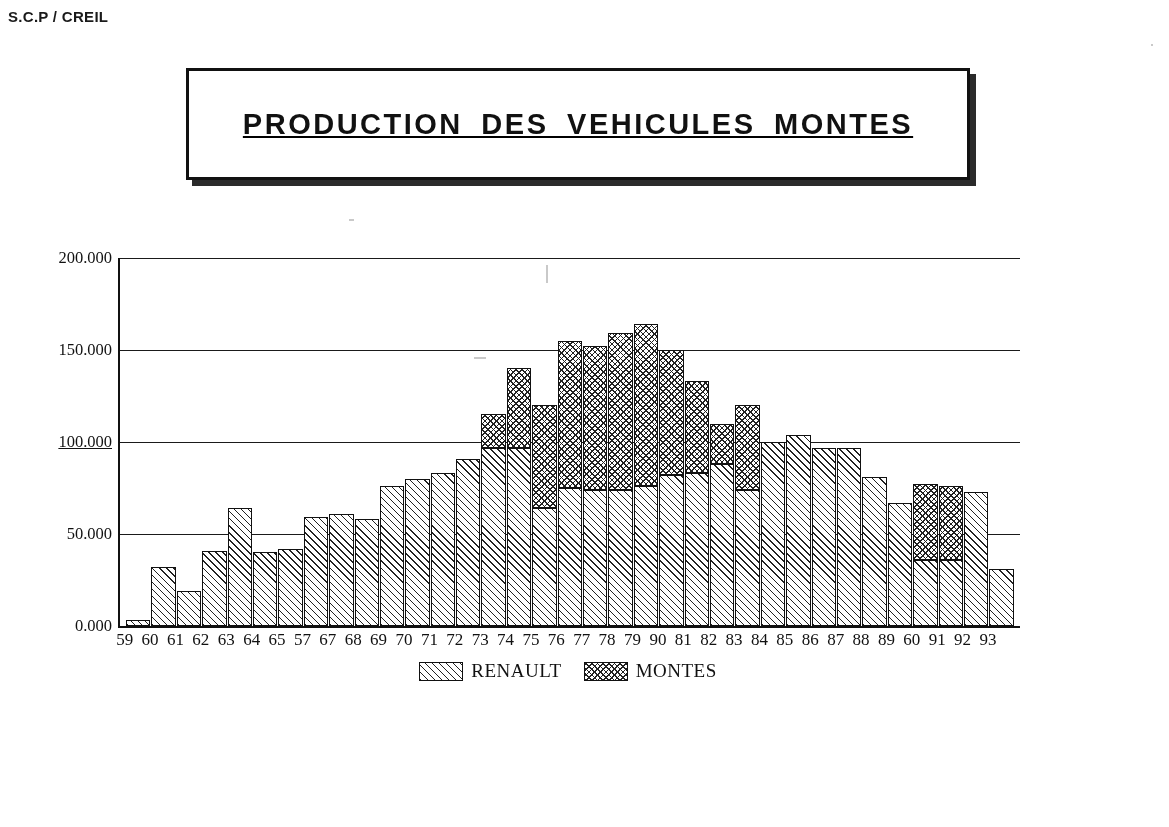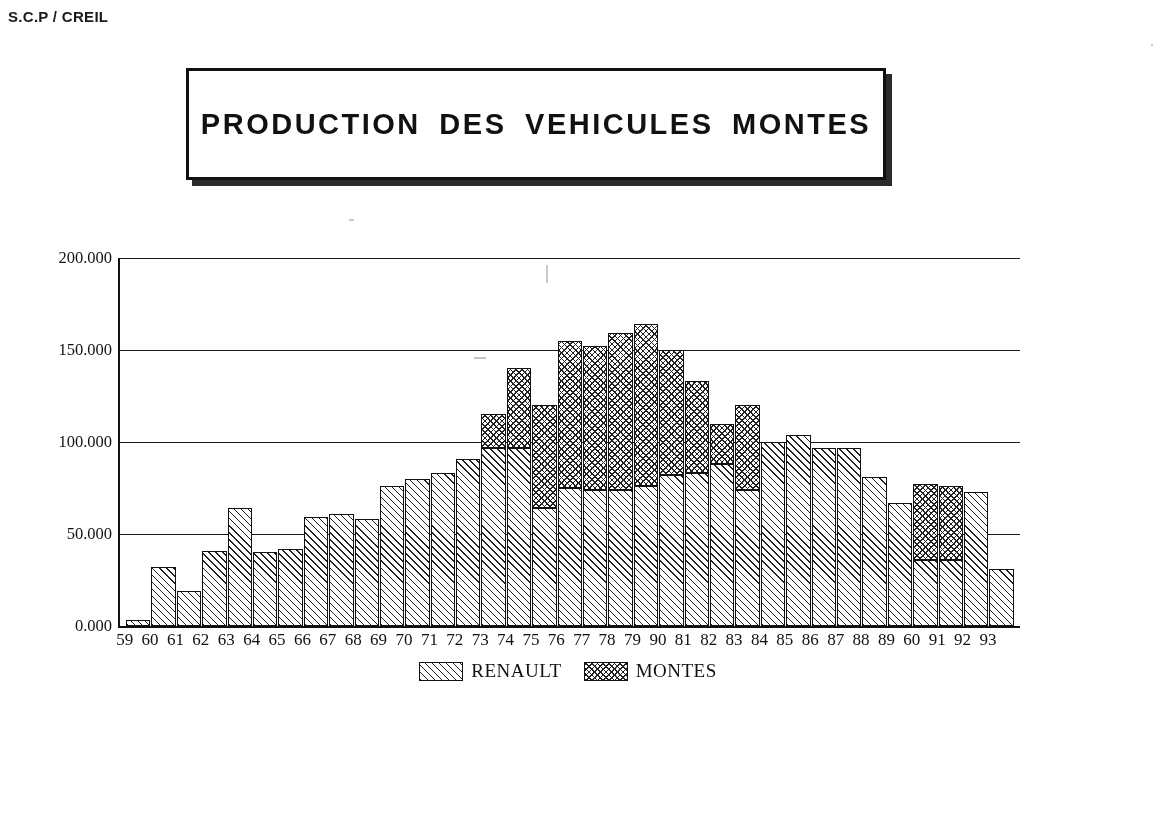--- a/index.html
+++ b/index.html
@@ -26,30 +26,31 @@
     font-size: 15px;
     letter-spacing: 0.3px;
     color: #1a1a1a;
   }
 
   
   #title-box {
     position: absolute;
     left: 186px;
     top: 68px;
-    width: 700px;
+    width: 784px;
     height: 112px;
     border: 3px solid #111;
     box-shadow: 6px 6px 0 #2b2b2b;
     background: #fff;
     display: flex;
     flex-direction: column;
     align-items: center;
     justify-content: center;
     box-sizing: border-box;
+    text-decoration: underline;
   }
   #title-box .line {
     font-family: "Liberation Sans", sans-serif;
     font-weight: bold;
     font-size: 29px;
     letter-spacing: 2.5px;
     word-spacing: 8px;
     line-height: 1.55;
     color: #111;
     white-space: nowrap;
@@ -216,21 +217,21 @@
 
 <div id="title-box">
   <div class="line">PRODUCTION  DES  VEHICULES  MONTES</div>
 </div>
 
 <div id="chart-wrap">
 
   <div class="y-labels" id="y-labels">
       <div class="y-label" style="top: 22px; text-align: right;">200.000</div>
       <div class="y-label" style="top: 114px; margin-left: 40px;">150.000</div>
-      <div class="y-label" style="top: 206px;">100.000</div>
+      <div class="y-label" style="top: 206px; text-decoration: underline;">100.000</div>
       <div class="y-label" style="top: 298px;">50.000</div>
       <div class="y-label" style="top: 390px;">0.000</div>
     </div>
 
   <div id="plot">
     <div id="gridlines">
         <div class="gridline" style="top: 276px;"></div>
         <div class="gridline" style="top: 184px;"></div>
         <div class="gridline" style="top: 92px;"></div>
         <div class="gridline" style="top: 0px;"></div>
@@ -358,21 +359,21 @@
   </div>
 
   <div id="x-labels">
       <div class="x-label">59</div>
       <div class="x-label">60</div>
       <div class="x-label">61</div>
       <div class="x-label">62</div>
       <div class="x-label">63</div>
       <div class="x-label">64</div>
       <div class="x-label">65</div>
-      <div class="x-label">66</div>
+      <div class="x-label">57</div>
       <div class="x-label">67</div>
       <div class="x-label">68</div>
       <div class="x-label">69</div>
       <div class="x-label">70</div>
       <div class="x-label">71</div>
       <div class="x-label">72</div>
       <div class="x-label">73</div>
       <div class="x-label">74</div>
       <div class="x-label">75</div>
       <div class="x-label">76</div>

